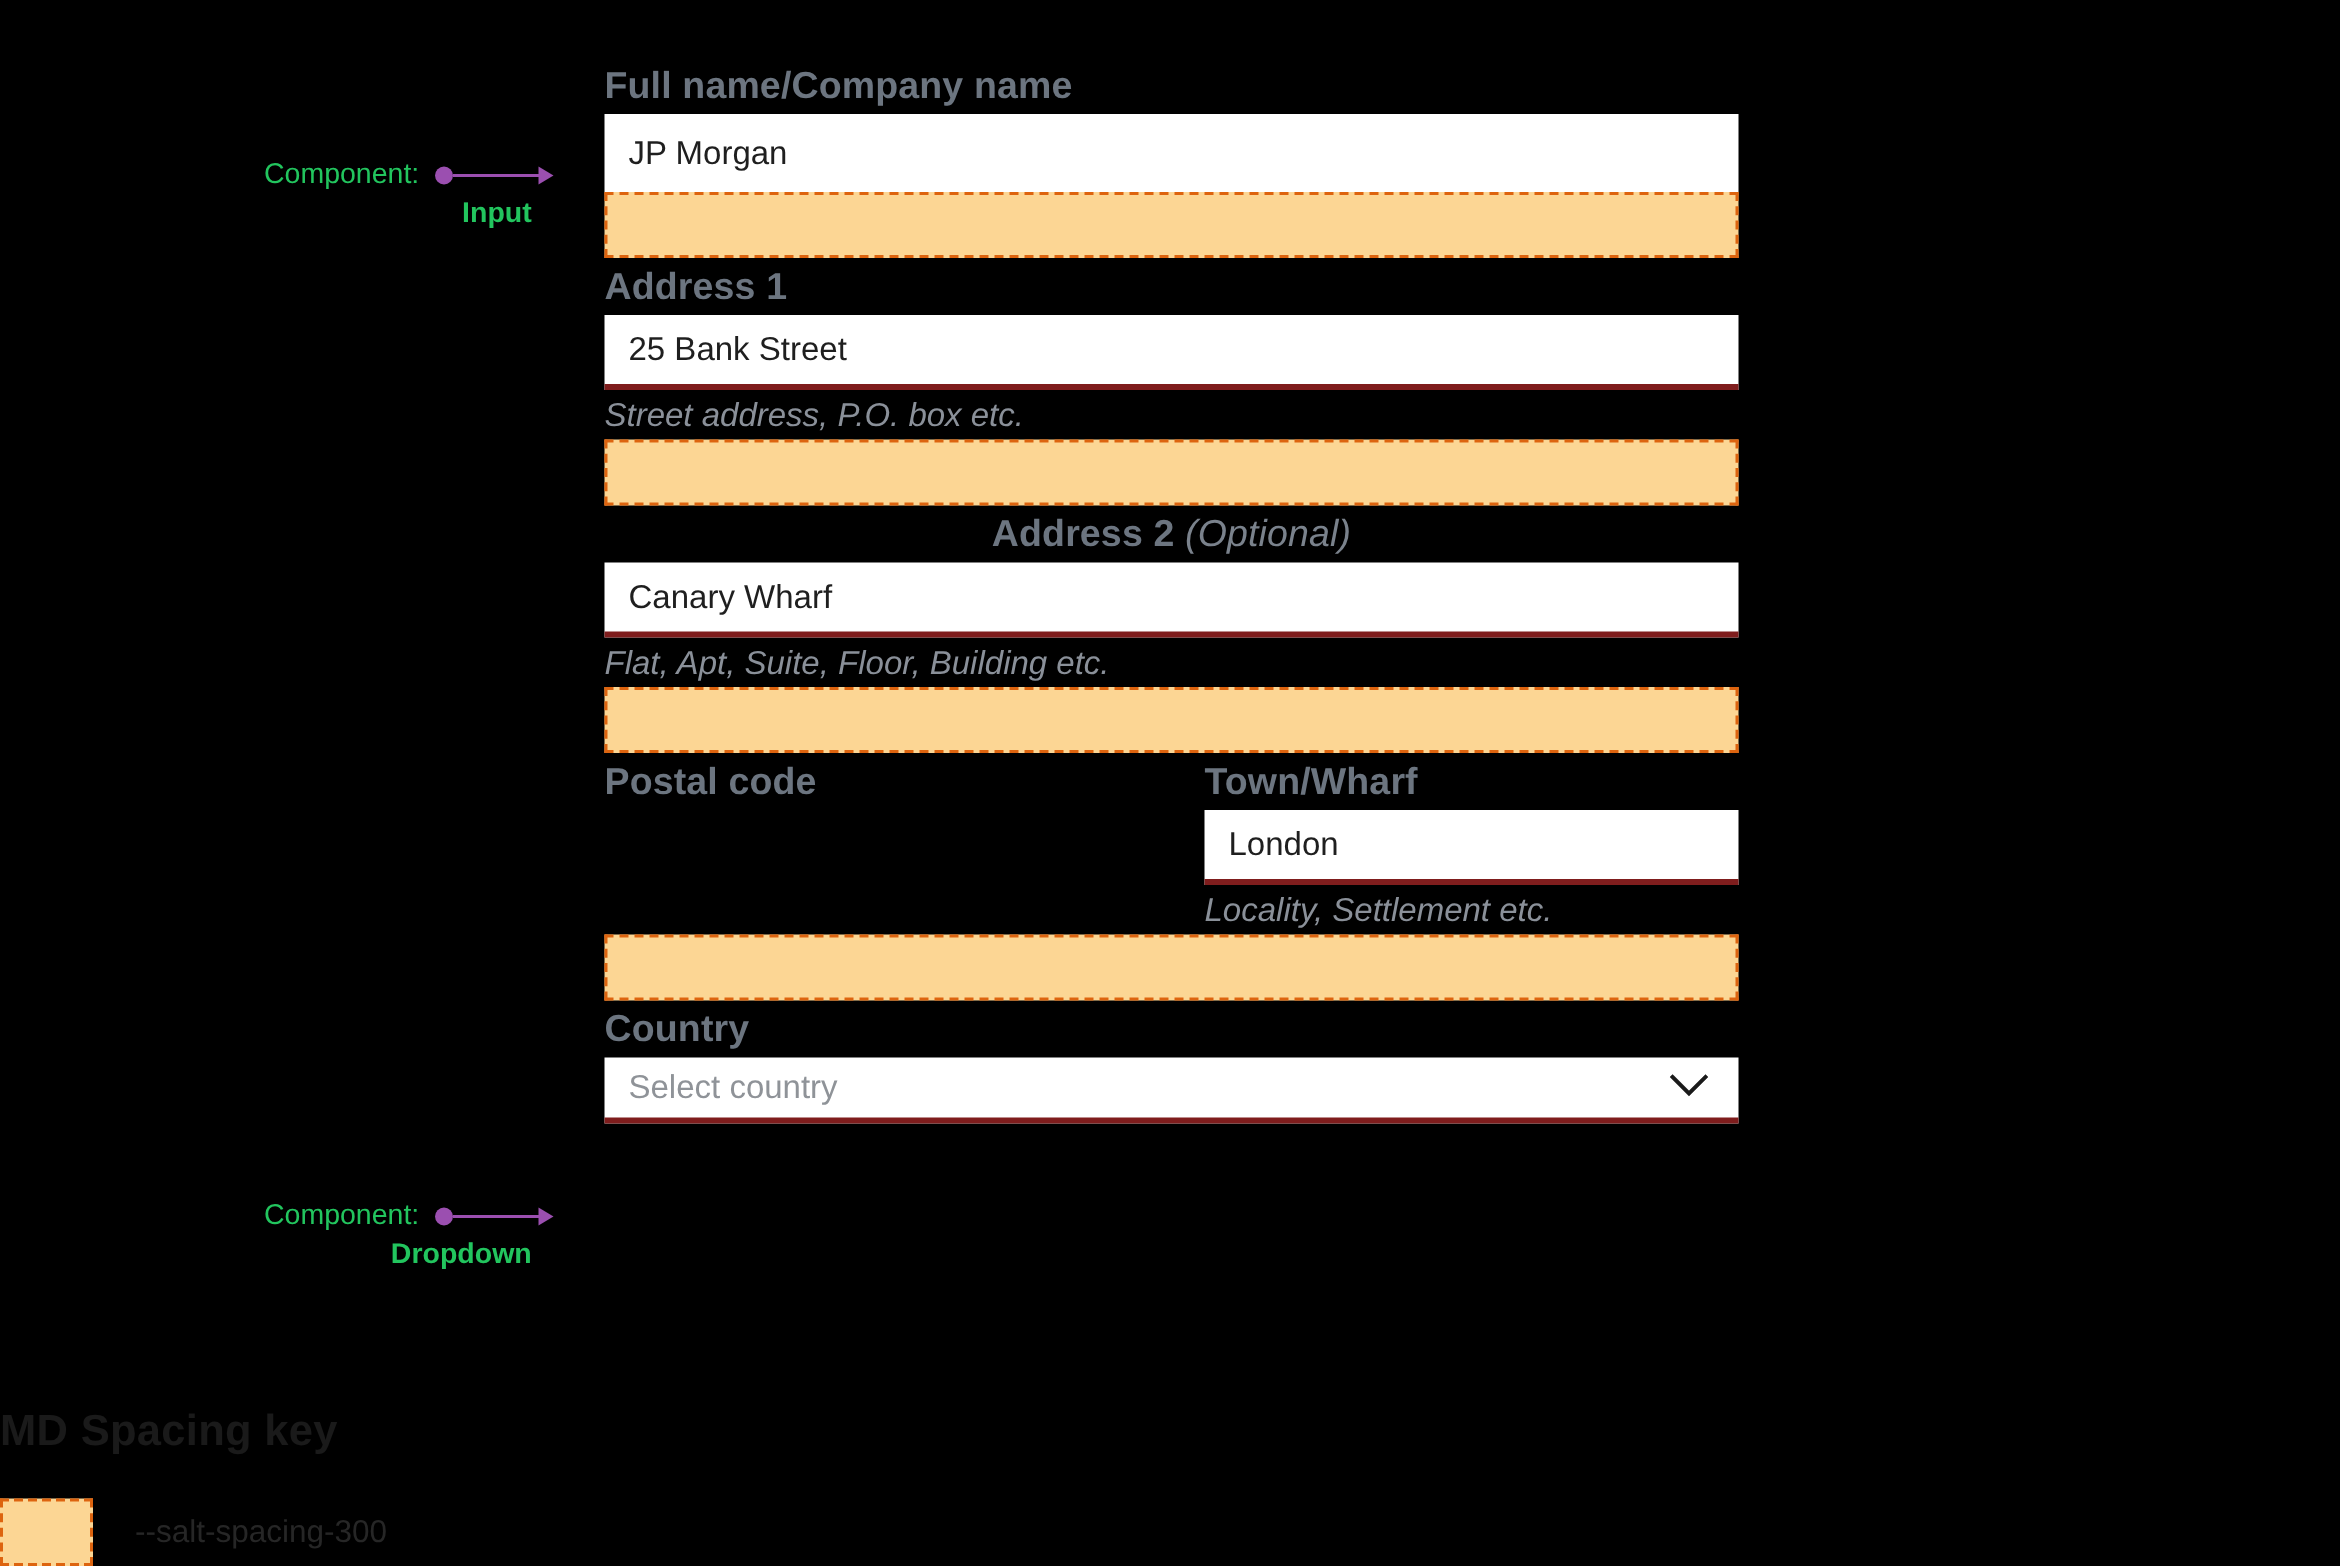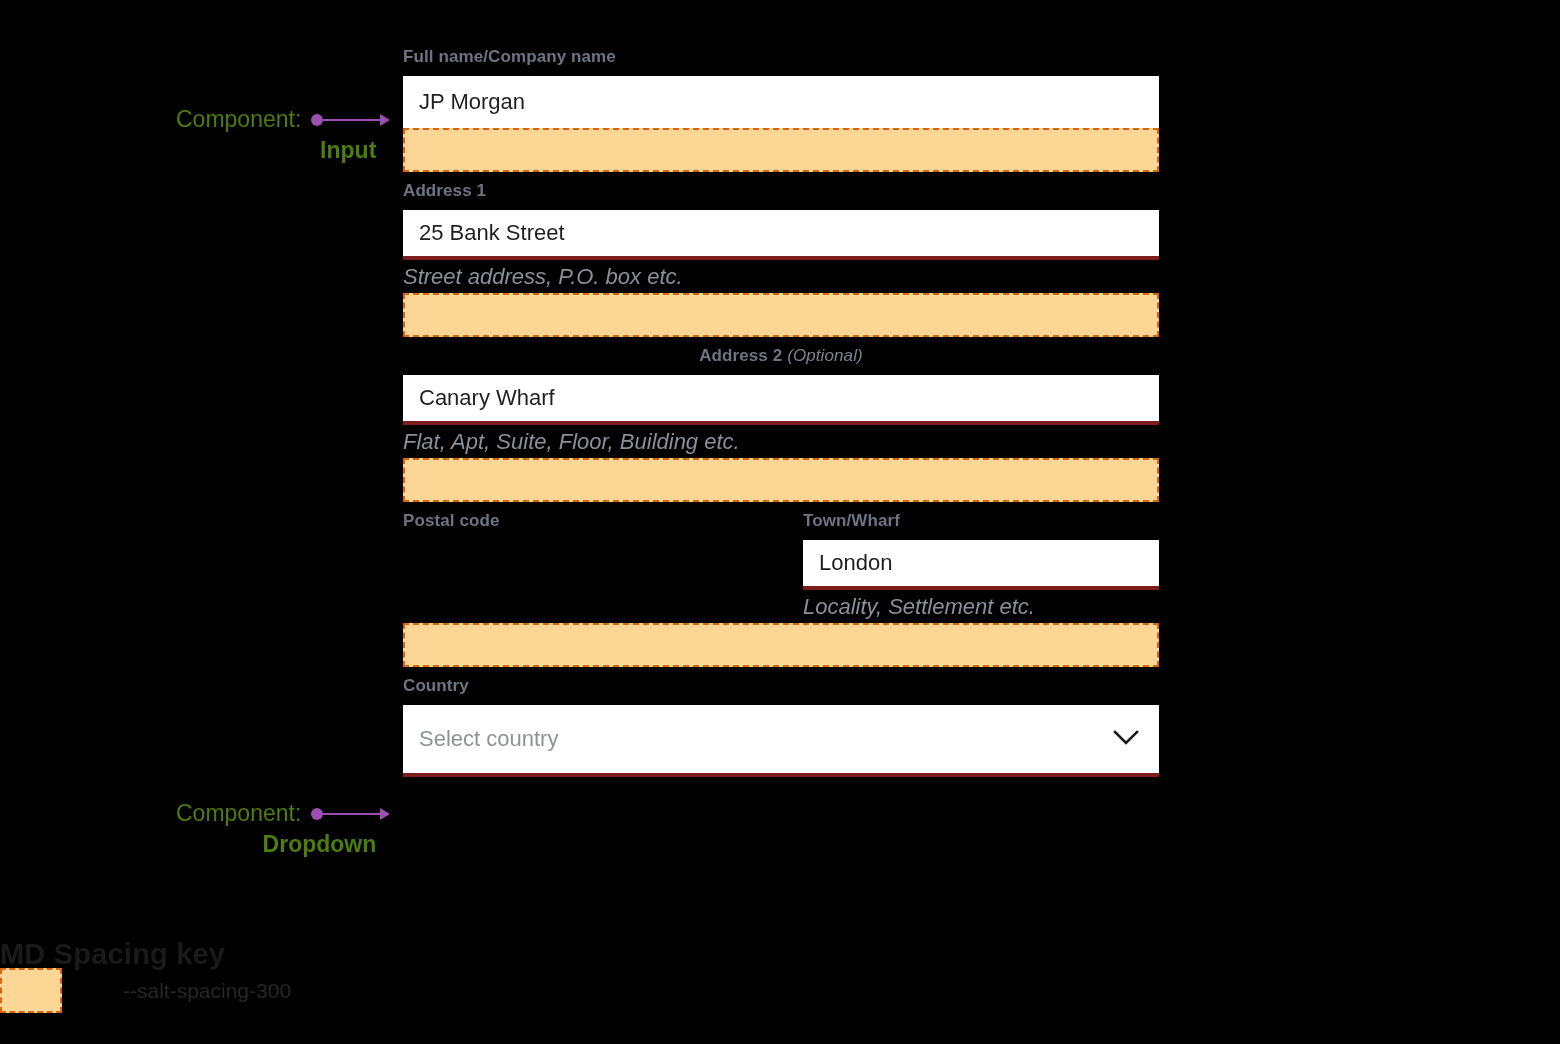--- a/index.html
+++ b/index.html
@@ -17,22 +17,22 @@
   }
 
   .canvas {
     position: absolute;
     inset: 0;
   }
 
   
   .annot {
     position: absolute;
-    color: #4d7c0f;
-    font-size: 23px;
+    color: #22c55e;
+    font-size: 19px;
     line-height: 1.35;
     white-space: nowrap;
   }
   .annot .annot-kind {
     font-weight: 400;
   }
   .annot .annot-name {
     font-weight: 700;
     display: block;
     text-align: right;
@@ -68,21 +68,21 @@
   
   .form {
     position: absolute;
     left: 403px;
     top: 44px;
     width: 756px;
   }
 
   .field-label {
     color: #6C7580;
-    font-size: 17px;
+    font-size: 25px;
     font-weight: 700;
     letter-spacing: 0.1px;
     line-height: 26px;
     margin: 0 0 6px 0;
     white-space: nowrap;
   }
   .field-label .optional {
     font-weight: 400;
     font-style: italic;
     color: #7A828C;
@@ -148,24 +148,23 @@
     left: 0;
     top: 938px;
     color: #1A1A1A;
     font-size: 29px;
     font-weight: 700;
     letter-spacing: 0.2px;
   }
   .legend-row {
     position: absolute;
     left: 0;
-    top: 968px;
+    top: 999px;
     display: flex;
     align-items: center;
-    gap: 33px;
   }
   .legend-swatch {
     width: 62px;
     height: 45px;
     background: #FCD694;
     border: 2px dashed #DD640F;
     box-sizing: border-box;
   }
   .legend-label {
     margin-left: 28px;
@@ -232,21 +231,21 @@
         <div class="field-label">Town/Wharf</div>
         <div class="input">
           <span class="value">London</span>
         </div>
         <div class="helper-text">Locality, Settlement etc.</div>
       </div>
     </div>
     <div class="spacer h44"></div>
 
     <div class="field-label" style="margin-top:6px;">Country</div>
-    <div class="input dropdown" style="height:72px;gap:40px;">
+    <div class="input dropdown" style="height:44px;gap:40px;">
       <span class="placeholder">Select country</span>
       <span class="chev">
         <svg width="26" height="16" viewBox="0 0 26 16" fill="none" xmlns="http://www.w3.org/2000/svg">
           <path d="M2 2 L13 13 L24 2" stroke="#1A1A1A" stroke-width="2.6" stroke-linecap="square" fill="none"></path>
         </svg>
       </span>
     </div>
 
   </div>
 

